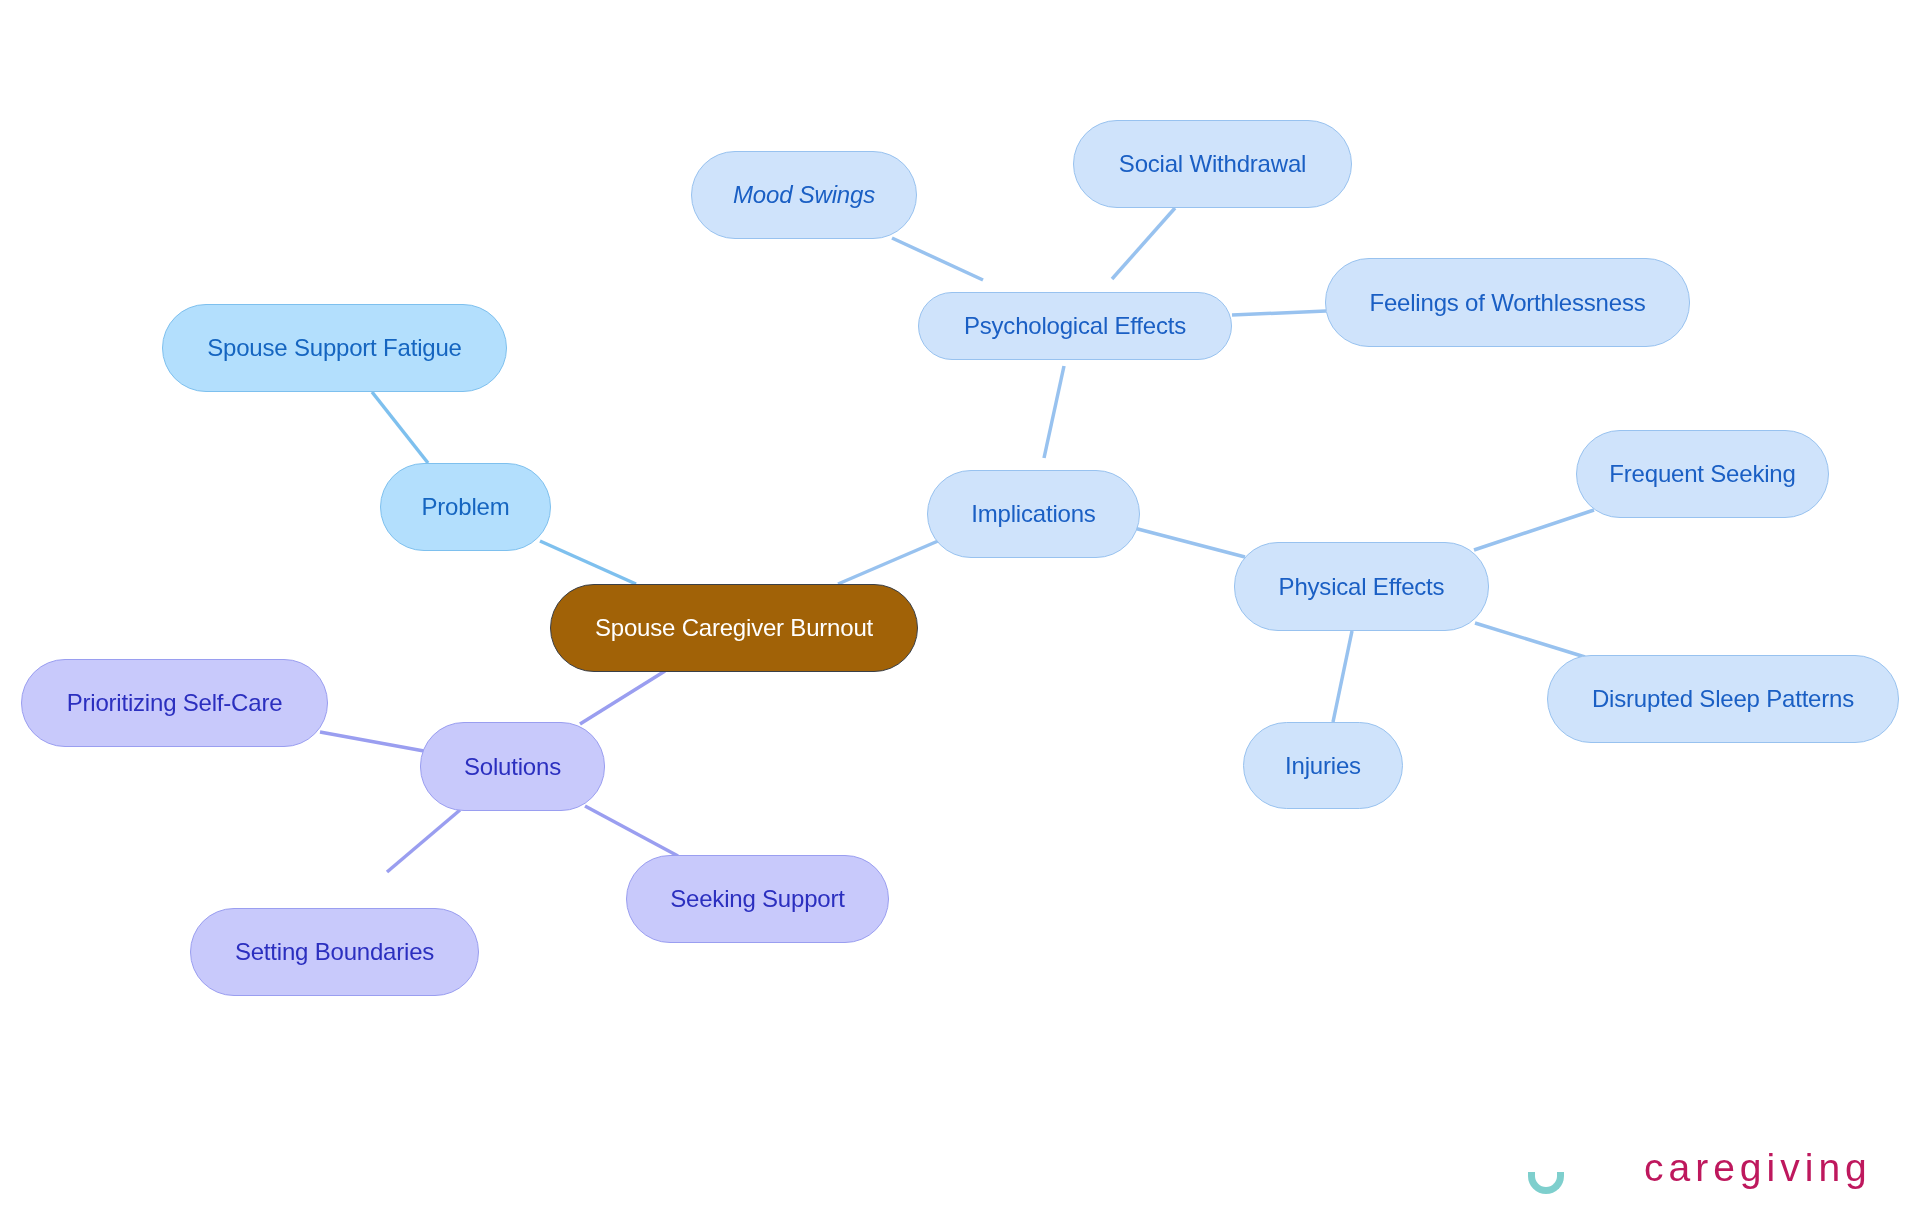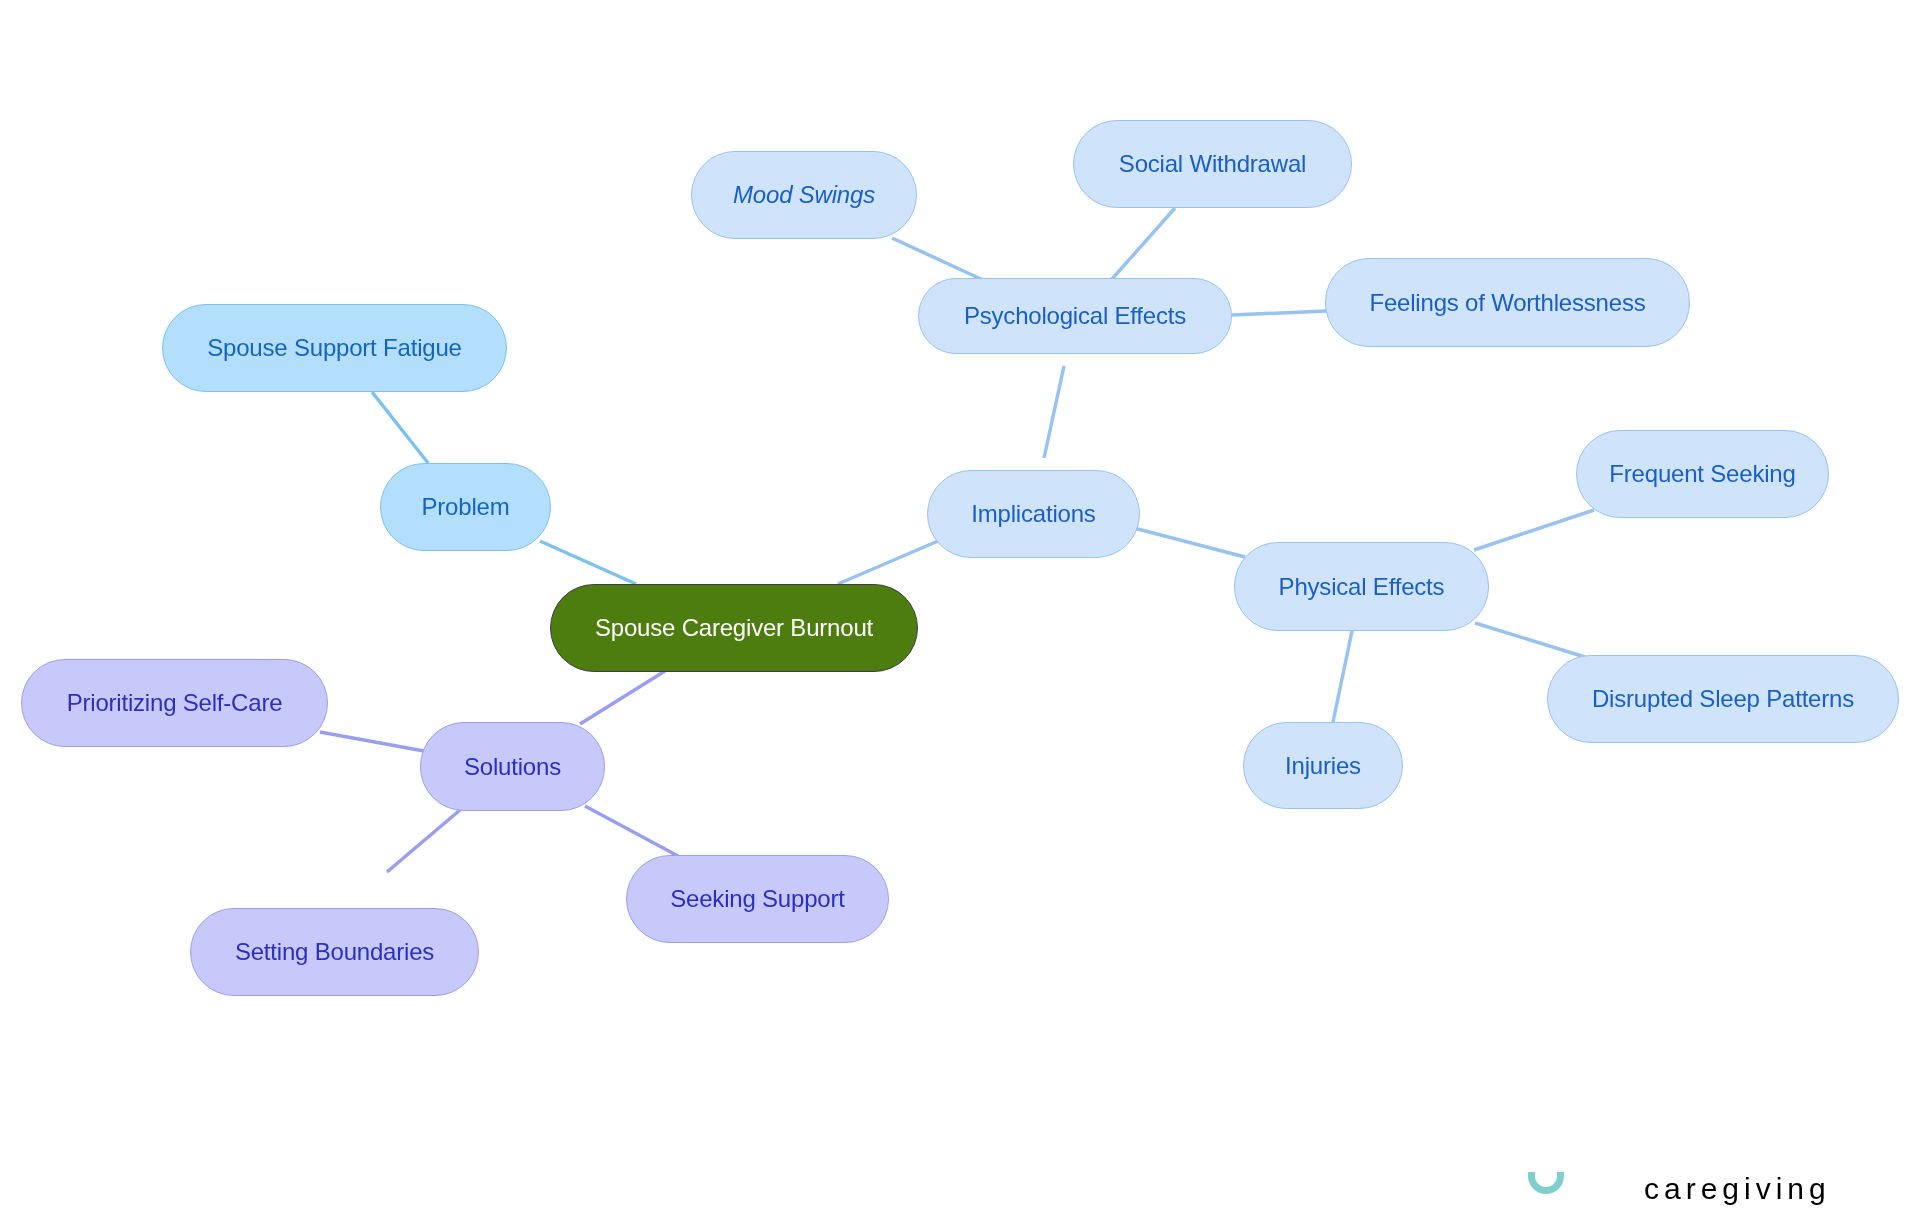--- a/index.html
+++ b/index.html
@@ -4,28 +4,28 @@
 <style>
   html, body { margin:0; padding:0; background:#ffffff; }
   body { width:1920px; height:1215px; position:relative; overflow:hidden; font-family:"Liberation Sans", sans-serif; }
   #edges { position:absolute; left:0; top:0; width:1920px; height:1215px; }
   .node {
     position:absolute; box-sizing:border-box; border-radius:44px;
     display:flex; align-items:center; justify-content:center;
     font-size:24px; white-space:nowrap; letter-spacing:-0.2px;
     cursor:pointer;
   }
-  .n-root { background:#4d7c0f; color:#ffffff; border:1.5px solid #3a3f47; }
+  .n-root { background:#a16207; color:#ffffff; border:1.5px solid #3a3f47; }
   .n-problem { background:#b3dffd; color:#1565c0; border:1.5px solid #7ec0ee; }
   .n-impl { background:#cfe3fb; color:#1a5fc4; border:1.5px solid #98c2ef; }
   .n-sol { background:#c8c9fb; color:#2b2fbf; border:1.5px solid #9a9ef0; }
   .logo { position:absolute; left:1420px; top:1100px; width:460px; height:110px; }
   .logo-main { position:absolute; left:0; top:0; font-family:"Liberation Sans", sans-serif; font-weight:bold; font-size:66px; letter-spacing:1px; color:#f47b6b; white-space:nowrap; }
   .logo-main .teal { color:#7ecfcd; }
-  .logo-sub { position:absolute; left:224px; top:72px; font-size:30px; letter-spacing:5px; color:#000000; white-space:nowrap; }
+  .logo-sub { position:absolute; left:224px; top:46px; font-size:39px; letter-spacing:5px; color:#be185d; white-space:nowrap; }
   .logo-smile { position:absolute; left:108px; top:72px; width:36px; height:22px; border:7px solid #7ecfcd; border-top:none; border-radius:0 0 24px 24px; box-sizing:border-box; }
 </style>
 </head>
 <body>
 
 <svg id="edges" xmlns="http://www.w3.org/2000/svg" width="1920" height="1215">
     <line x1="636" y1="584" x2="540" y2="541" stroke="#7ec0ee" stroke-width="3.5"></line>
     <line x1="428" y1="463" x2="372" y2="392" stroke="#7ec0ee" stroke-width="3.5"></line>
     <line x1="838" y1="584" x2="945" y2="538" stroke="#98c2ef" stroke-width="3.5"></line>
     <line x1="1044" y1="458" x2="1064" y2="366" stroke="#98c2ef" stroke-width="3.5"></line>
@@ -48,21 +48,21 @@
     </div>
     <div class="node n-problem" style="left: 380px; top: 463px; width: 171px; height: 88px;">
       <span>Problem</span>
     </div>
     <div class="node n-problem" style="left: 162px; top: 304px; width: 345px; height: 88px;">
       <span>Spouse Support Fatigue</span>
     </div>
     <div class="node n-impl" style="left: 927px; top: 458px; width: 213px; height: 88px; margin-top: 12px;">
       <span>Implications</span>
     </div>
-    <div class="node n-impl" style="left: 918px; top: 278px; width: 314px; height: 76px; text-align: center;">
+    <div class="node n-impl" style="left: 918px; top: 292px; width: 314px; height: 68px; text-align: center;">
       <span>Psychological Effects</span>
     </div>
     <div class="node n-impl" style="left: 691px; top: 151px; width: 226px; height: 88px; font-style: italic;">
       <span>Mood Swings</span>
     </div>
     <div class="node n-impl" style="left: 1073px; top: 120px; width: 279px; height: 88px;">
       <span>Social Withdrawal</span>
     </div>
     <div class="node n-impl" style="left: 1325px; top: 258px; width: 365px; height: 89px;">
       <span>Feelings of Worthlessness</span>

